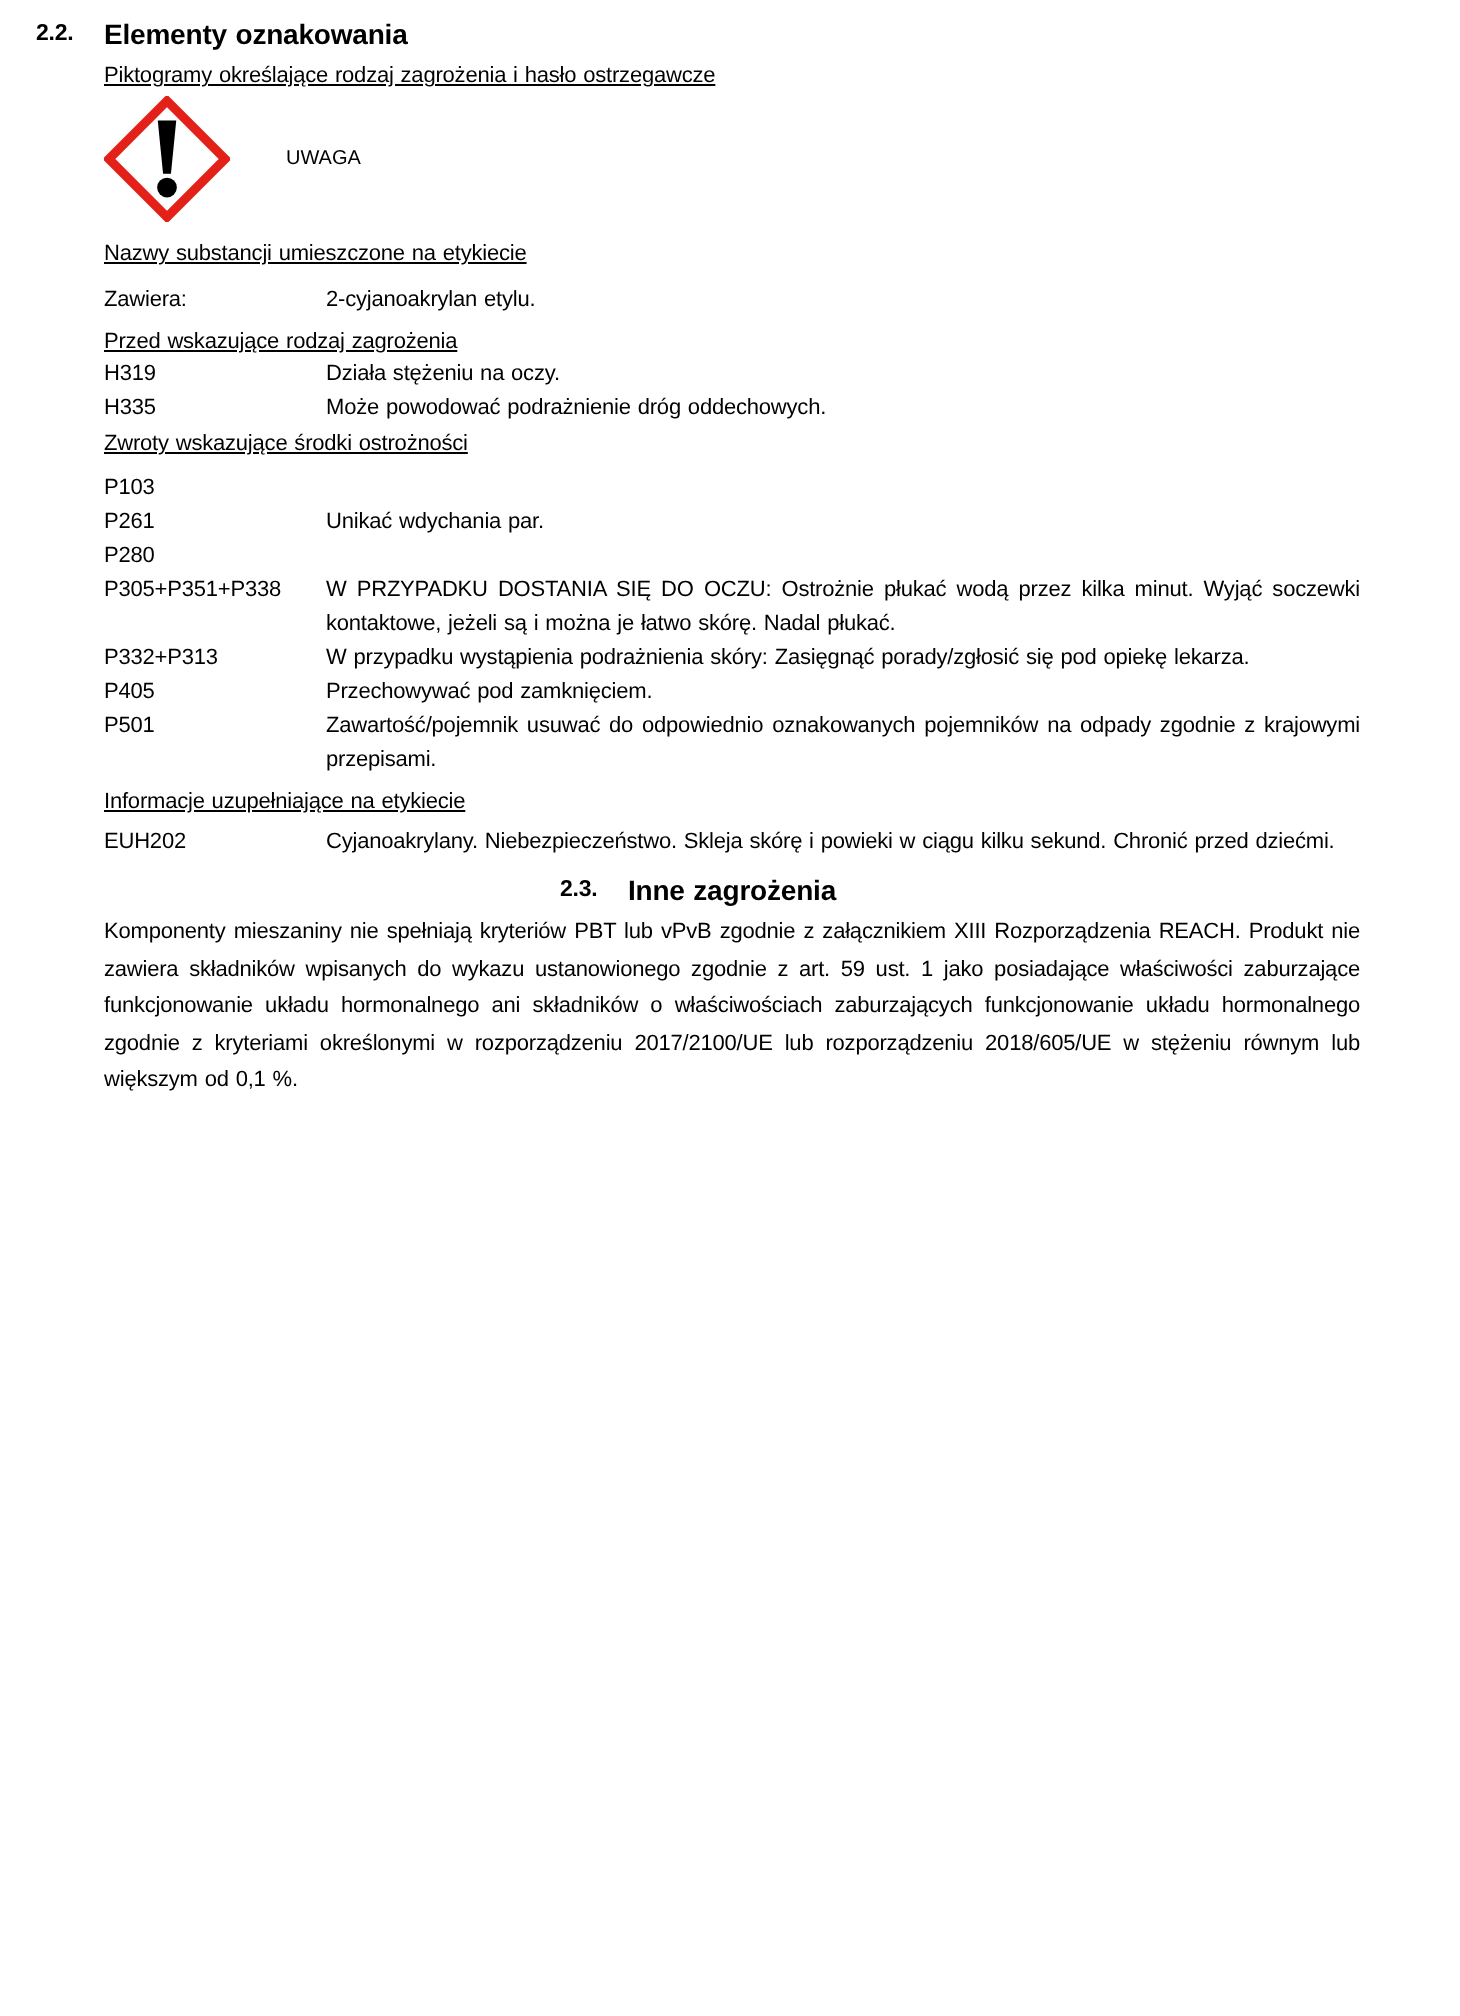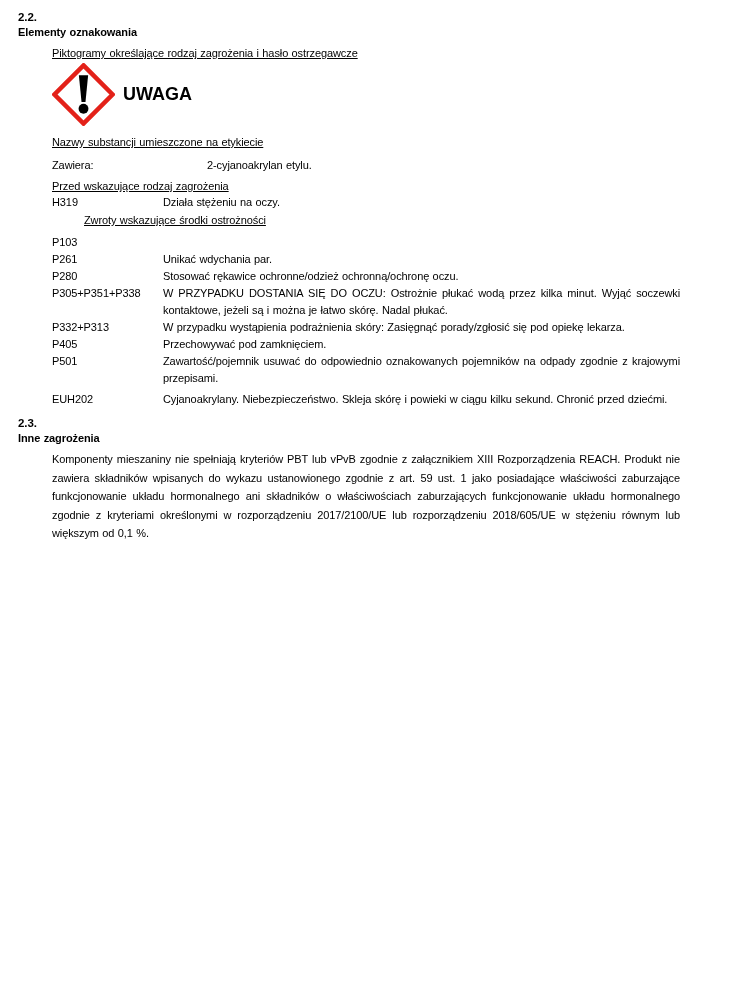--- a/index.html
+++ b/index.html
@@ -15,48 +15,48 @@
     letter-spacing: -0.1px;
     word-spacing: 0.5px;
     overflow: hidden;
   }
   .content {
     position: absolute;
     top: 10px;
     left: 18px;
     right: 50px;
   }
-  .sec-head { display: flex; line-height: 15px; flex-direction: column; }
+  .sec-head { display: flex; line-height: 15px; }
   .sec-num { width: 34px; flex: none; font-weight: bold; font-size: 11.5px; }
-  .sec-title { font-weight: bold; font-size: 11px; }
+  .sec-title { font-weight: bold; font-size: 14px; }
   .sec-body { margin-left: 34px; }
   .uheading {
     line-height: 15px;
     text-decoration: underline;
   }
   .uh-1 { margin-top: 6px; }
   .uh-2 { margin-top: 9px; }
   .uh-3 { margin-top: 5px; }
-  .uh-4 { margin-top: 2px; margin-left: 32px; }
+  .uh-4 { margin-top: 2px; }
   .uh-5 { margin-top: 5px; }
   .picto-row {
     margin-top: 2px;
     height: 63px;
     display: flex;
     align-items: center;
   }
   .picto-svg { width: 63px; height: 63px; flex: none; display: block; }
   .signal-word {
-    font-weight: bold;
-    font-size: 18px;
-    margin-left: 8px;
+    font-weight: normal;
+    font-size: 10px;
+    margin-left: 28px;
     letter-spacing: 0;
   }
   .kv { display: flex; line-height: 17px; }
-  .kv-first { margin-top: 7px; gap: 44px; }
+  .kv-first { margin-top: 7px; }
   .kv-group-1 { margin-top: 3px; }
   .kv-group-2 { margin-top: 6px; }
   .kv-group-3 { margin-top: 4px; }
   .kv-code { width: 111px; flex: none; }
   .kv-text { flex: 1; text-align: justify; }
   .para {
     margin-top: 4px;
     line-height: 18.5px;
     text-align: justify;
   }
@@ -92,51 +92,55 @@
         <span class="kv-code">Zawiera:</span>
         <span class="kv-text">2-cyjanoakrylan etylu.</span>
       </div>
 
       <div class="uheading uh-3">Przed wskazujące rodzaj zagrożenia</div>
 
       <div class="kv">
         <span class="kv-code">H319</span>
         <span class="kv-text">Działa stężeniu na oczy.</span>
       </div>
+      <div class="kv">
+        <span class="kv-code">H335</span>
+        <span class="kv-text">Może powodować podrażnienie dróg oddechowych.</span>
+      </div>
 
       <div class="uheading uh-4">Zwroty wskazujące środki ostrożności</div>
 
       <div class="kv kv-group-2">
         <span class="kv-code">P103</span>
       </div>
       <div class="kv">
         <span class="kv-code">P261</span>
         <span class="kv-text">Unikać wdychania par.</span>
       </div>
       <div class="kv">
         <span class="kv-code">P280</span>
-        <span class="kv-text">Stosować rękawice ochronne/odzież ochronną/ochronę oczu.</span>
       </div>
       <div class="kv">
         <span class="kv-code">P305+P351+P338</span>
         <span class="kv-text">W PRZYPADKU DOSTANIA SIĘ DO OCZU: Ostrożnie płukać wodą przez kilka minut. Wyjąć soczewki kontaktowe, jeżeli są i można je łatwo skórę. Nadal płukać.</span>
       </div>
       <div class="kv">
         <span class="kv-code">P332+P313</span>
         <span class="kv-text">W przypadku wystąpienia podrażnienia skóry: Zasięgnąć porady/zgłosić się pod opiekę lekarza.</span>
       </div>
       <div class="kv">
         <span class="kv-code">P405</span>
         <span class="kv-text">Przechowywać pod zamknięciem.</span>
       </div>
       <div class="kv">
         <span class="kv-code">P501</span>
         <span class="kv-text">Zawartość/pojemnik usuwać do odpowiednio oznakowanych pojemników na odpady zgodnie z krajowymi przepisami.</span>
       </div>
 
+      <div class="uheading uh-5">Informacje uzupełniające na etykiecie</div>
 
       <div class="kv kv-group-3">
         <span class="kv-code">EUH202</span>
         <span class="kv-text">Cyjanoakrylany. Niebezpieczeństwo. Skleja skórę i powieki w ciągu kilku sekund. Chronić przed dziećmi.</span>
       </div>
 
     </div>
 
     <div class="sec-head sec-23">
       <span class="sec-num">2.3.</span>

